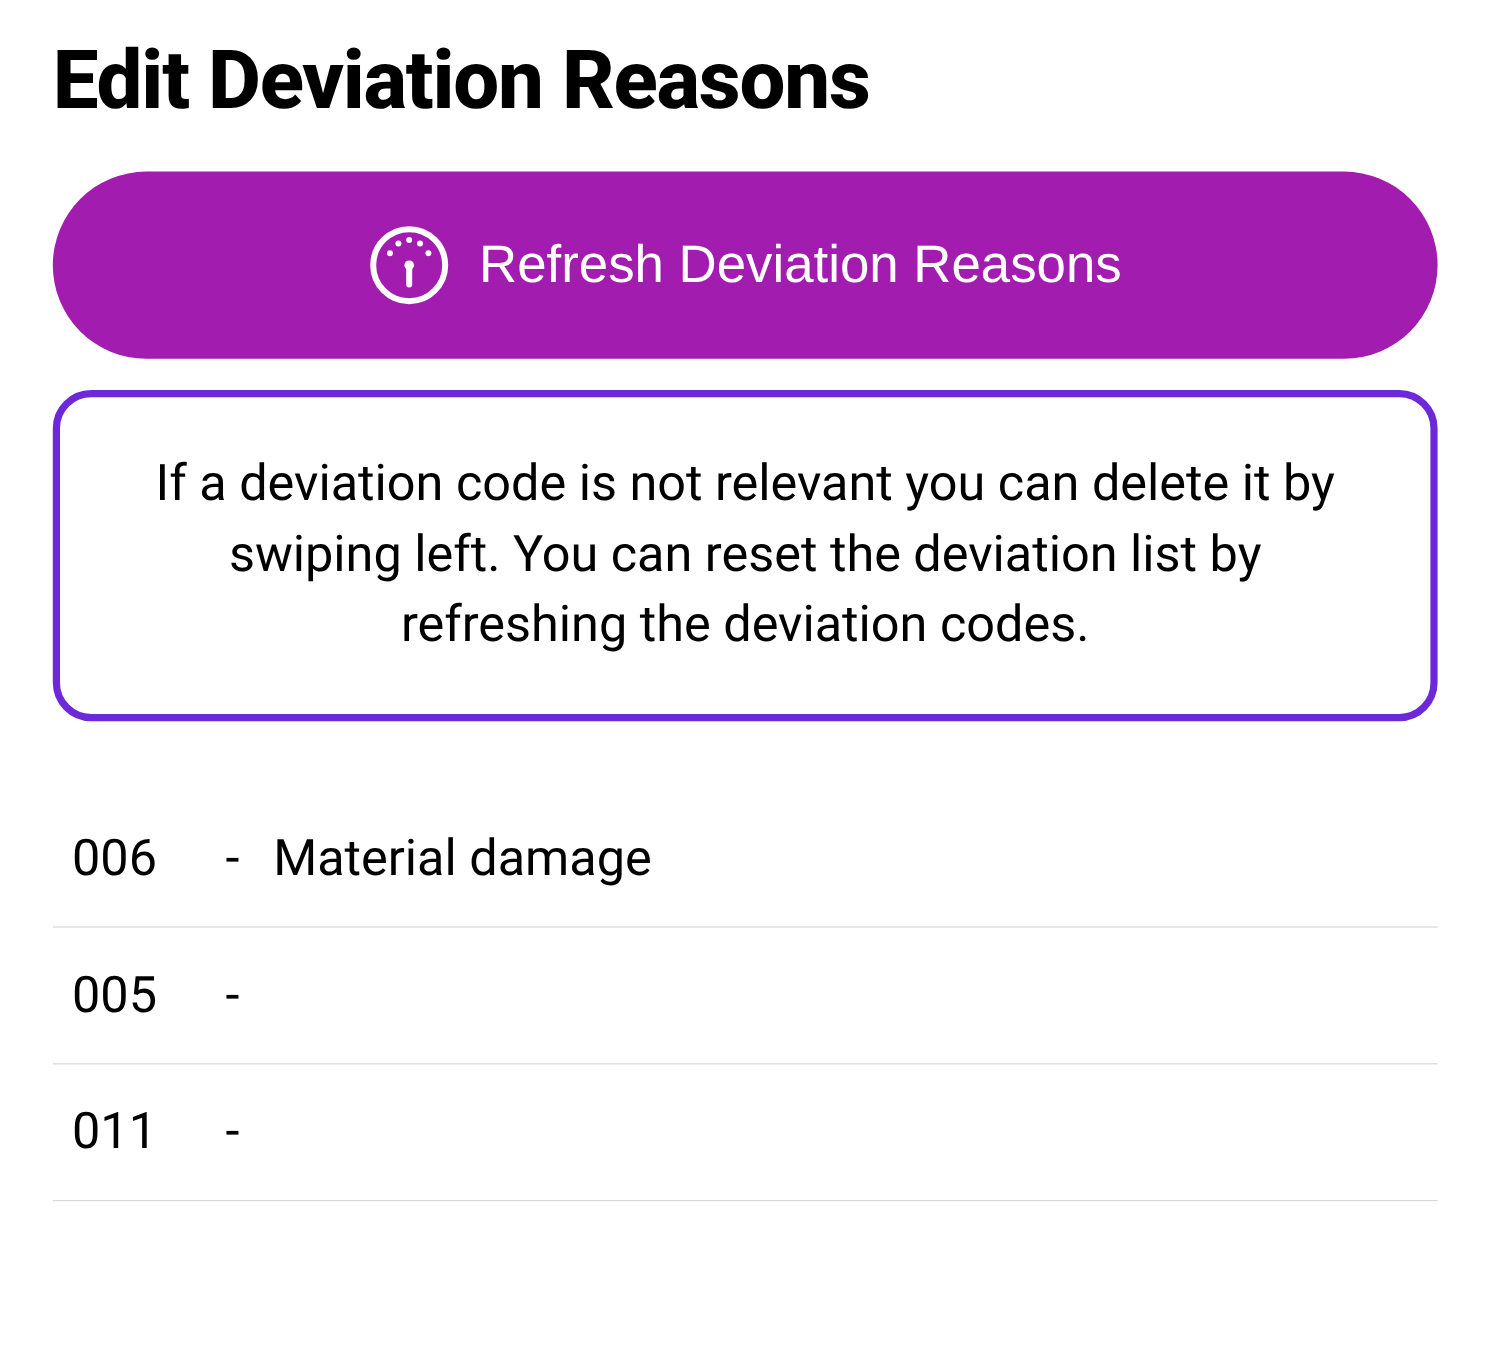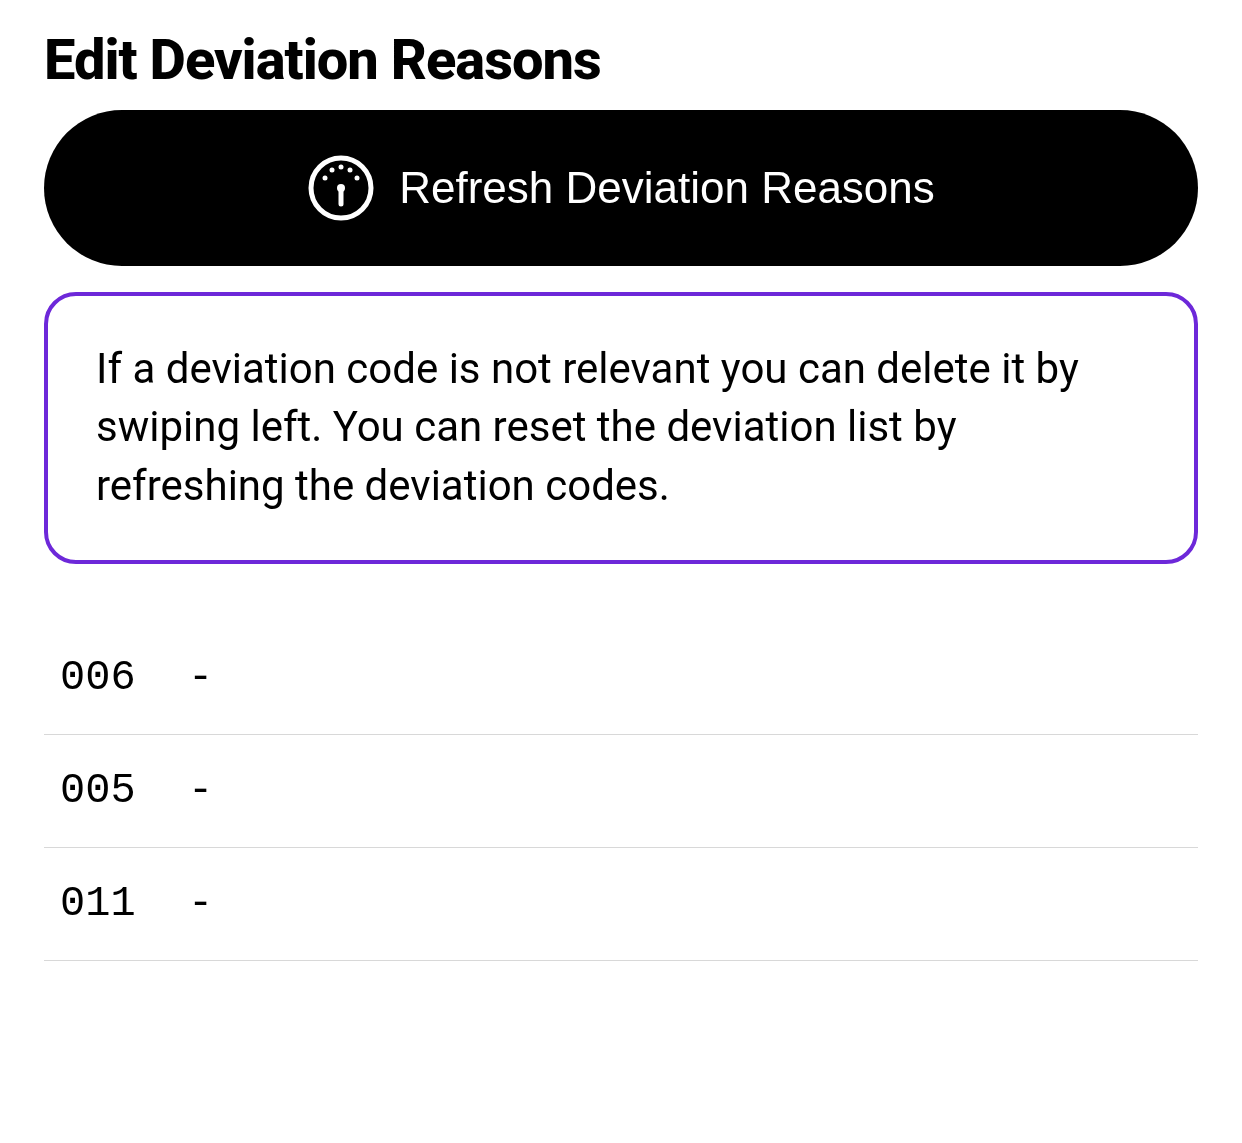--- a/index.html
+++ b/index.html
@@ -14,73 +14,73 @@
       width: 1242px;
       height: 1143px;
       padding: 0;
     }
     
     .container {
       padding: 30px 44px 0 44px;
     }
     
     .page-title {
-      font-size: 56px;
+      font-size: 68px;
       font-weight: 800;
       color: #000000;
       letter-spacing: -1px;
       line-height: 1.1;
-      margin-bottom: 18px;
+      margin-bottom: 38px;
     }
     
     .refresh-button {
       display: flex;
       align-items: center;
       justify-content: center;
       width: 100%;
-      background: #000000;
+      background: #a21caf;
       color: #ffffff;
       border: none;
       border-radius: 100px;
       padding: 44px 20px;
       font-size: 44px;
       font-weight: 400;
       cursor: pointer;
       gap: 24px;
       margin-bottom: 26px;
     }
     
     .refresh-button .icon {
       display: flex;
       align-items: center;
       justify-content: center;
     }
     
     .info-box {
-      border: 4px solid #6d28d9;
+      border: 6px solid #6d28d9;
       border-radius: 32px;
       padding: 44px 48px;
+      text-align: center;
       font-size: 42px;
       color: #000000;
       line-height: 1.4;
       margin-bottom: 58px;
     }
     
     .list {
       width: 100%;
     }
     
     .list-item {
       display: flex;
       align-items: center;
       padding: 32px 16px 32px 16px;
       border-bottom: 1px solid #d8d8d8;
       font-size: 42px;
       color: #000000;
-      font-family: Liberation Mono, monospace;
     }
     
     .list-item .code {
       min-width: 100px;
     }
     
     .list-item .separator {
       padding: 0 28px;
     }
     
@@ -111,20 +111,21 @@
   </button>
 
   <div class="info-box">
     <span>If a deviation code is not relevant you can delete it by swiping left. You can reset the deviation list by refreshing the deviation codes.</span>
   </div>
 
   <div class="list" id="deviation-list">
   <div class="list-item">
         <span class="code">006</span>
         <span class="separator">-</span>
+        <span class="label">Material damage</span>
       </div>
       <div class="list-item">
         <span class="code">005</span>
         <span class="separator">-</span>
       </div>
       <div class="list-item">
         <span class="code">011</span>
         <span class="separator">-</span>
       </div>
     </div>

